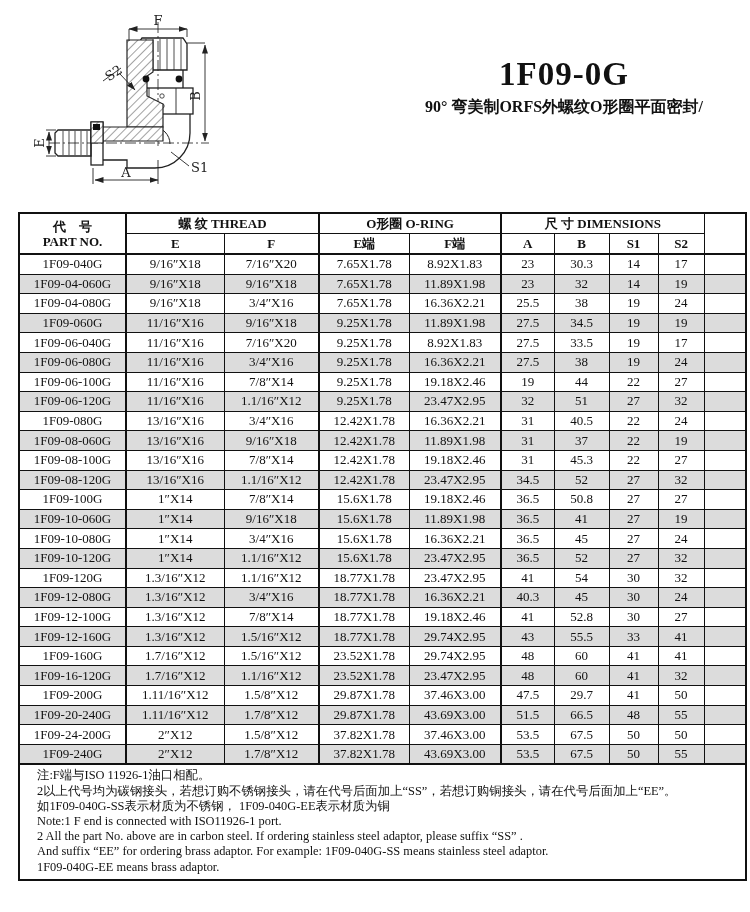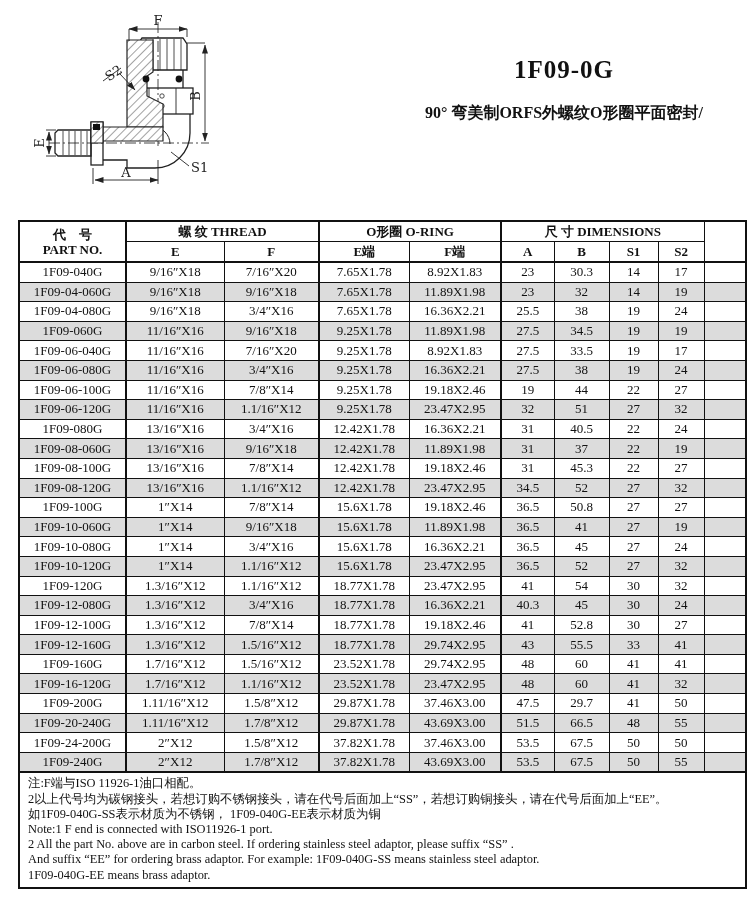--- a/index.html
+++ b/index.html
@@ -5,40 +5,40 @@
   html,body{margin:0;padding:0;background:#ffffff;}
   body{width:750px;height:912px;position:relative;overflow:hidden;
        font-family:"Liberation Serif","DejaVu Serif",serif;color:#111;}
 
   
   .drawing{position:absolute;left:25px;top:8px;width:280px;height:205px;}
   .drawing svg{display:block;}
 
   
   .titleblock{position:absolute;left:385px;top:56px;width:358px;text-align:center;}
-  .titleblock .series{font-size:25px;font-weight:bold;letter-spacing:1px;margin-bottom:16px;}
+  .titleblock .series{font-size:33px;font-weight:bold;letter-spacing:1px;margin-bottom:1px;}
   .titleblock .sub{font-size:16px;font-weight:bold;line-height:26px;white-space:nowrap;}
 
   
-  .tablewrap{position:absolute;left:18px;top:220px;width:727px;}
+  .tablewrap{position:absolute;left:18px;top:212px;width:727px;}
   table{border-collapse:collapse;table-layout:fixed;width:727px;
         border:2.6px solid #111;}
   th,td{border:1.5px solid #111;text-align:center;vertical-align:middle;
         padding:0;font-size:13px;overflow:hidden;white-space:nowrap;}
   thead th{font-weight:bold;height:19px;}
   thead{border-bottom:2.6px solid #111;}
   tbody td{height:18.6px;font-weight:normal;}
   tr.stripe td{background:#dcdcdc;}
   .gr{border-right:2.6px solid #111;}
   col.c-part{width:107px;} col.c-e{width:98px;} col.c-f{width:95px;}
   col.c-ee{width:90px;} col.c-fe{width:92px;}
   col.c-a{width:53px;} col.c-b{width:55px;} col.c-s1{width:49px;}
   col.c-s2{width:46px;} col.c-x{width:42px;}
   .parthead div{line-height:15px;}
-  td.notes{border-top:2.6px solid #111;text-align:left;padding:3px 5px 4px 8px;
+  td.notes{border-top:2.6px solid #111;text-align:left;padding:3px 5px 4px 17px;
            height:auto;white-space:normal;margin-left:8px;}
   td.notes div{font-size:12.4px;line-height:15.2px;white-space:nowrap;}
 </style>
 </head>
 <body>
 
 <div class="drawing">
 <svg viewBox="0 0 280 205" width="280" height="205">
   <defs>
     <pattern id="hatch" width="6" height="6" patternUnits="userSpaceOnUse" patternTransform="rotate(45)">

